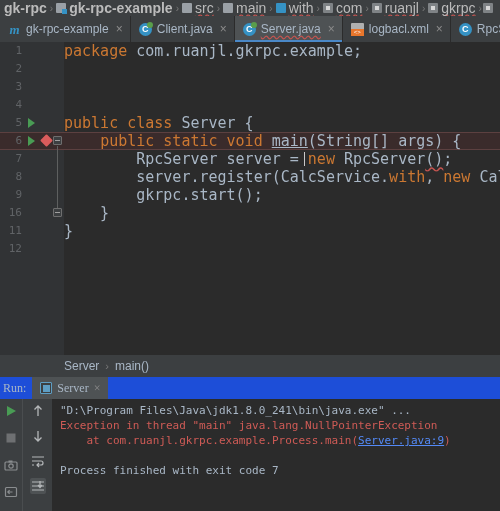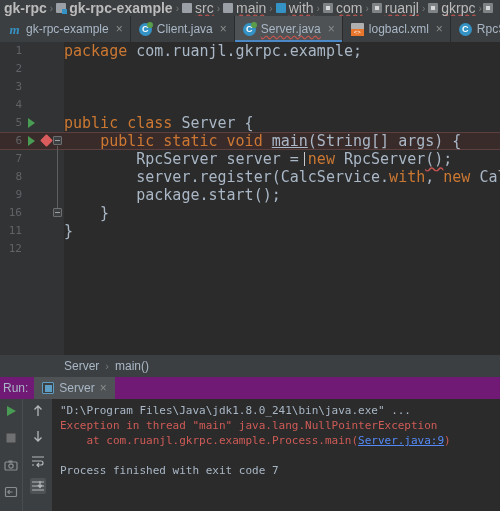--- a/index.html
+++ b/index.html
@@ -135,21 +135,21 @@
   .methodbar {
     position: absolute; top: 355px; left: 0; right: 0; height: 22px;
     background: #3c3f41; display: flex; align-items: center;
     padding-left: 64px; gap: 6px; font-size: 12px; color: #a9b7c6;
   }
   .methodbar .msep { color: #787878; font-size: 11px; }
 
   
   .runbar {
     position: absolute; top: 377px; left: 0; right: 0; height: 22px;
-    background: #701a75; display: flex; align-items: center;
+    background: #1d4ed8; display: flex; align-items: center; font-family: Liberation Serif, serif;
   }
   .runbar .runlabel { font-size: 12px; color: #a9b7c6; padding: 0 6px 0 3px; }
   .runtab {
     display: flex; align-items: center; gap: 5px; height: 22px;
     padding: 0 8px; background: #4e5254; font-size: 12px; color: #a9b7c6;
   }
   .runtab .rclose { color: #8c8c8c; font-size: 12px; }
   .ico-runcfg {
     width: 12px; height: 12px; border: 1.5px solid #5e9ec4; border-radius: 1px;
     position: relative; background: #3c3f41;
@@ -303,21 +303,21 @@
     <div class="fold-marker" style="top:166px; left:53px;"></div>
     <div class="fold-line" style="top:104px; height:62px;"></div>
 
     <div class="ctext-line" style="top:0px"><span class="kw">package</span> com.ruanjl.gkrpc.example;</div>
     <div class="ctext-line" style="top:18px"></div>
     <div class="ctext-line" style="top:54px"></div>
     <div class="ctext-line" style="top:72px"><span class="kw">public class</span> Server {</div>
     <div class="ctext-line" style="top:108px">        RpcServer server = <span class="kw">new</span> RpcServer<span class="err-squig">()</span>;</div>
     <div class="ctext-line" style="top:90px">    <span class="kw">public static void</span> <span class="fn-main">main</span>(String[] args) {</div>
     <div class="ctext-line" style="top:126px">        server.register(CalcService.<span class="kw">with</span>, <span class="kw">new</span> CalcServiceImpl());</div>
-    <div class="ctext-line" style="top:144px">        package.start();</div>
+    <div class="ctext-line" style="top:144px">        gkrpc.start();</div>
     <div class="ctext-line" style="top:162px">    }</div>
     <div class="ctext-line" style="top:180px">}</div>
     <div class="ctext-line" style="top:198px"></div>
 
     <div class="caret" style="top:110px; left:304px; height:14px;"></div>
   </div>
 
   <div class="methodbar">
     <span>Server</span>
     <span class="msep">›</span>

